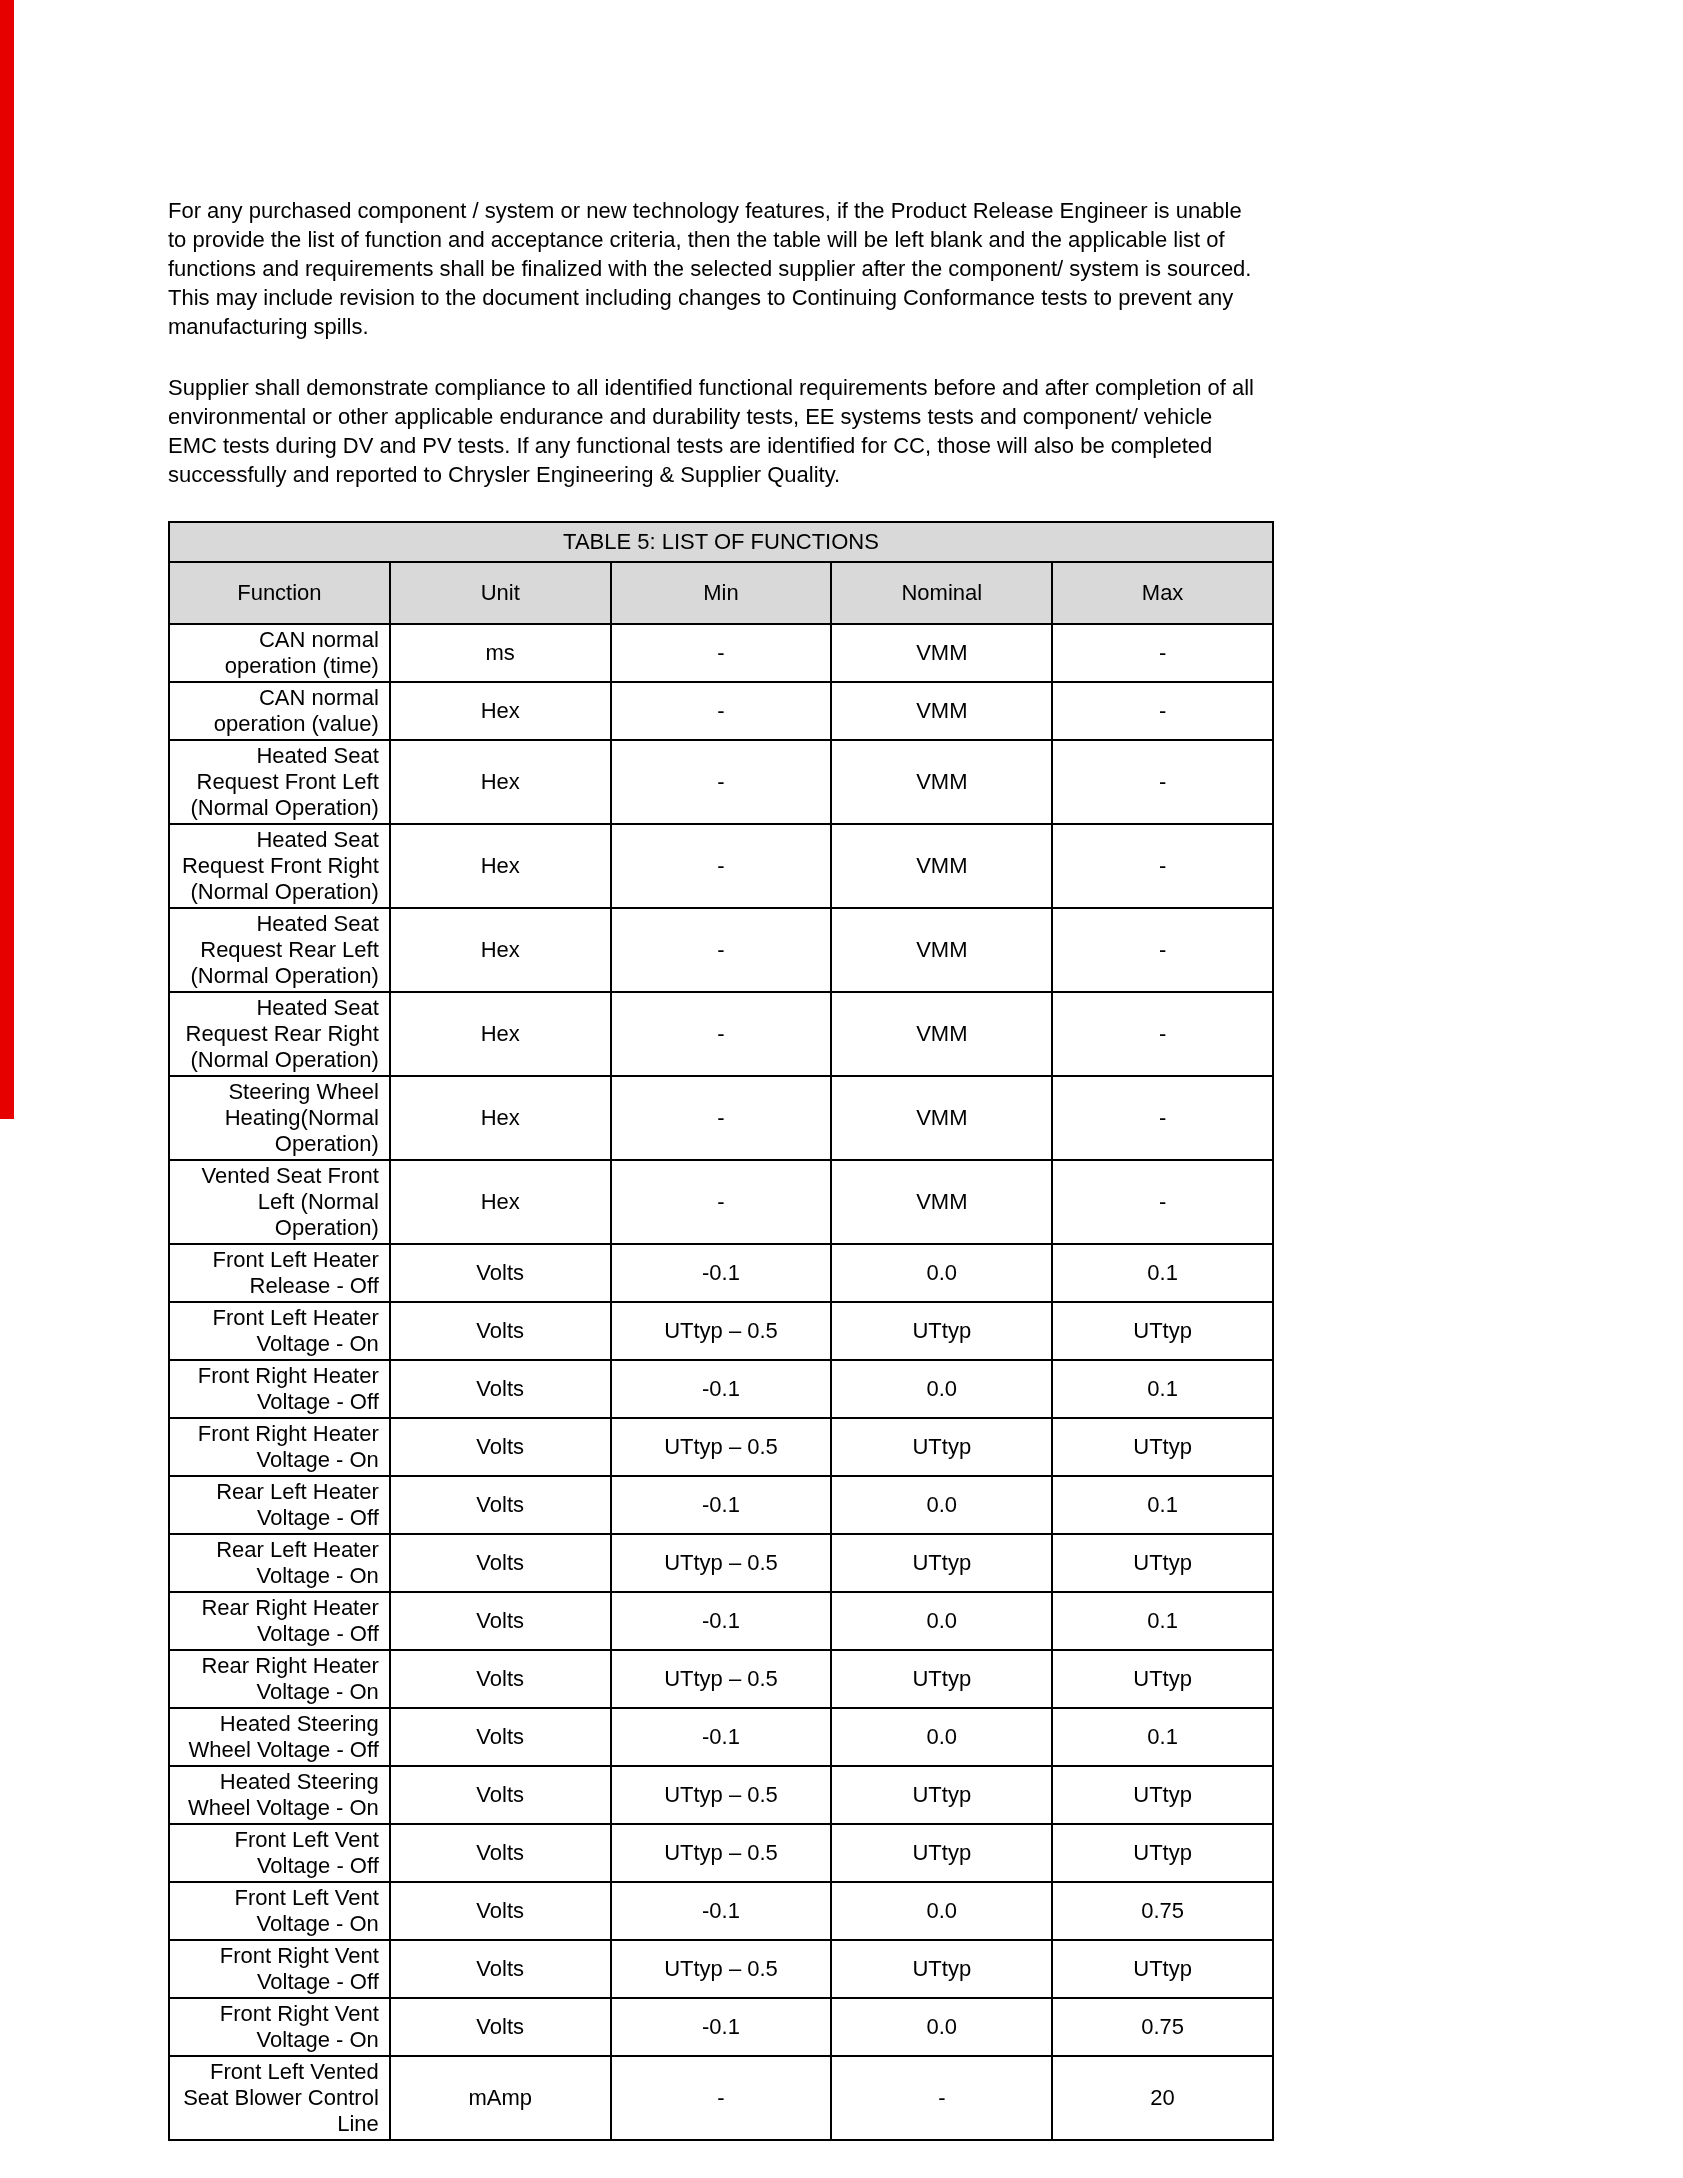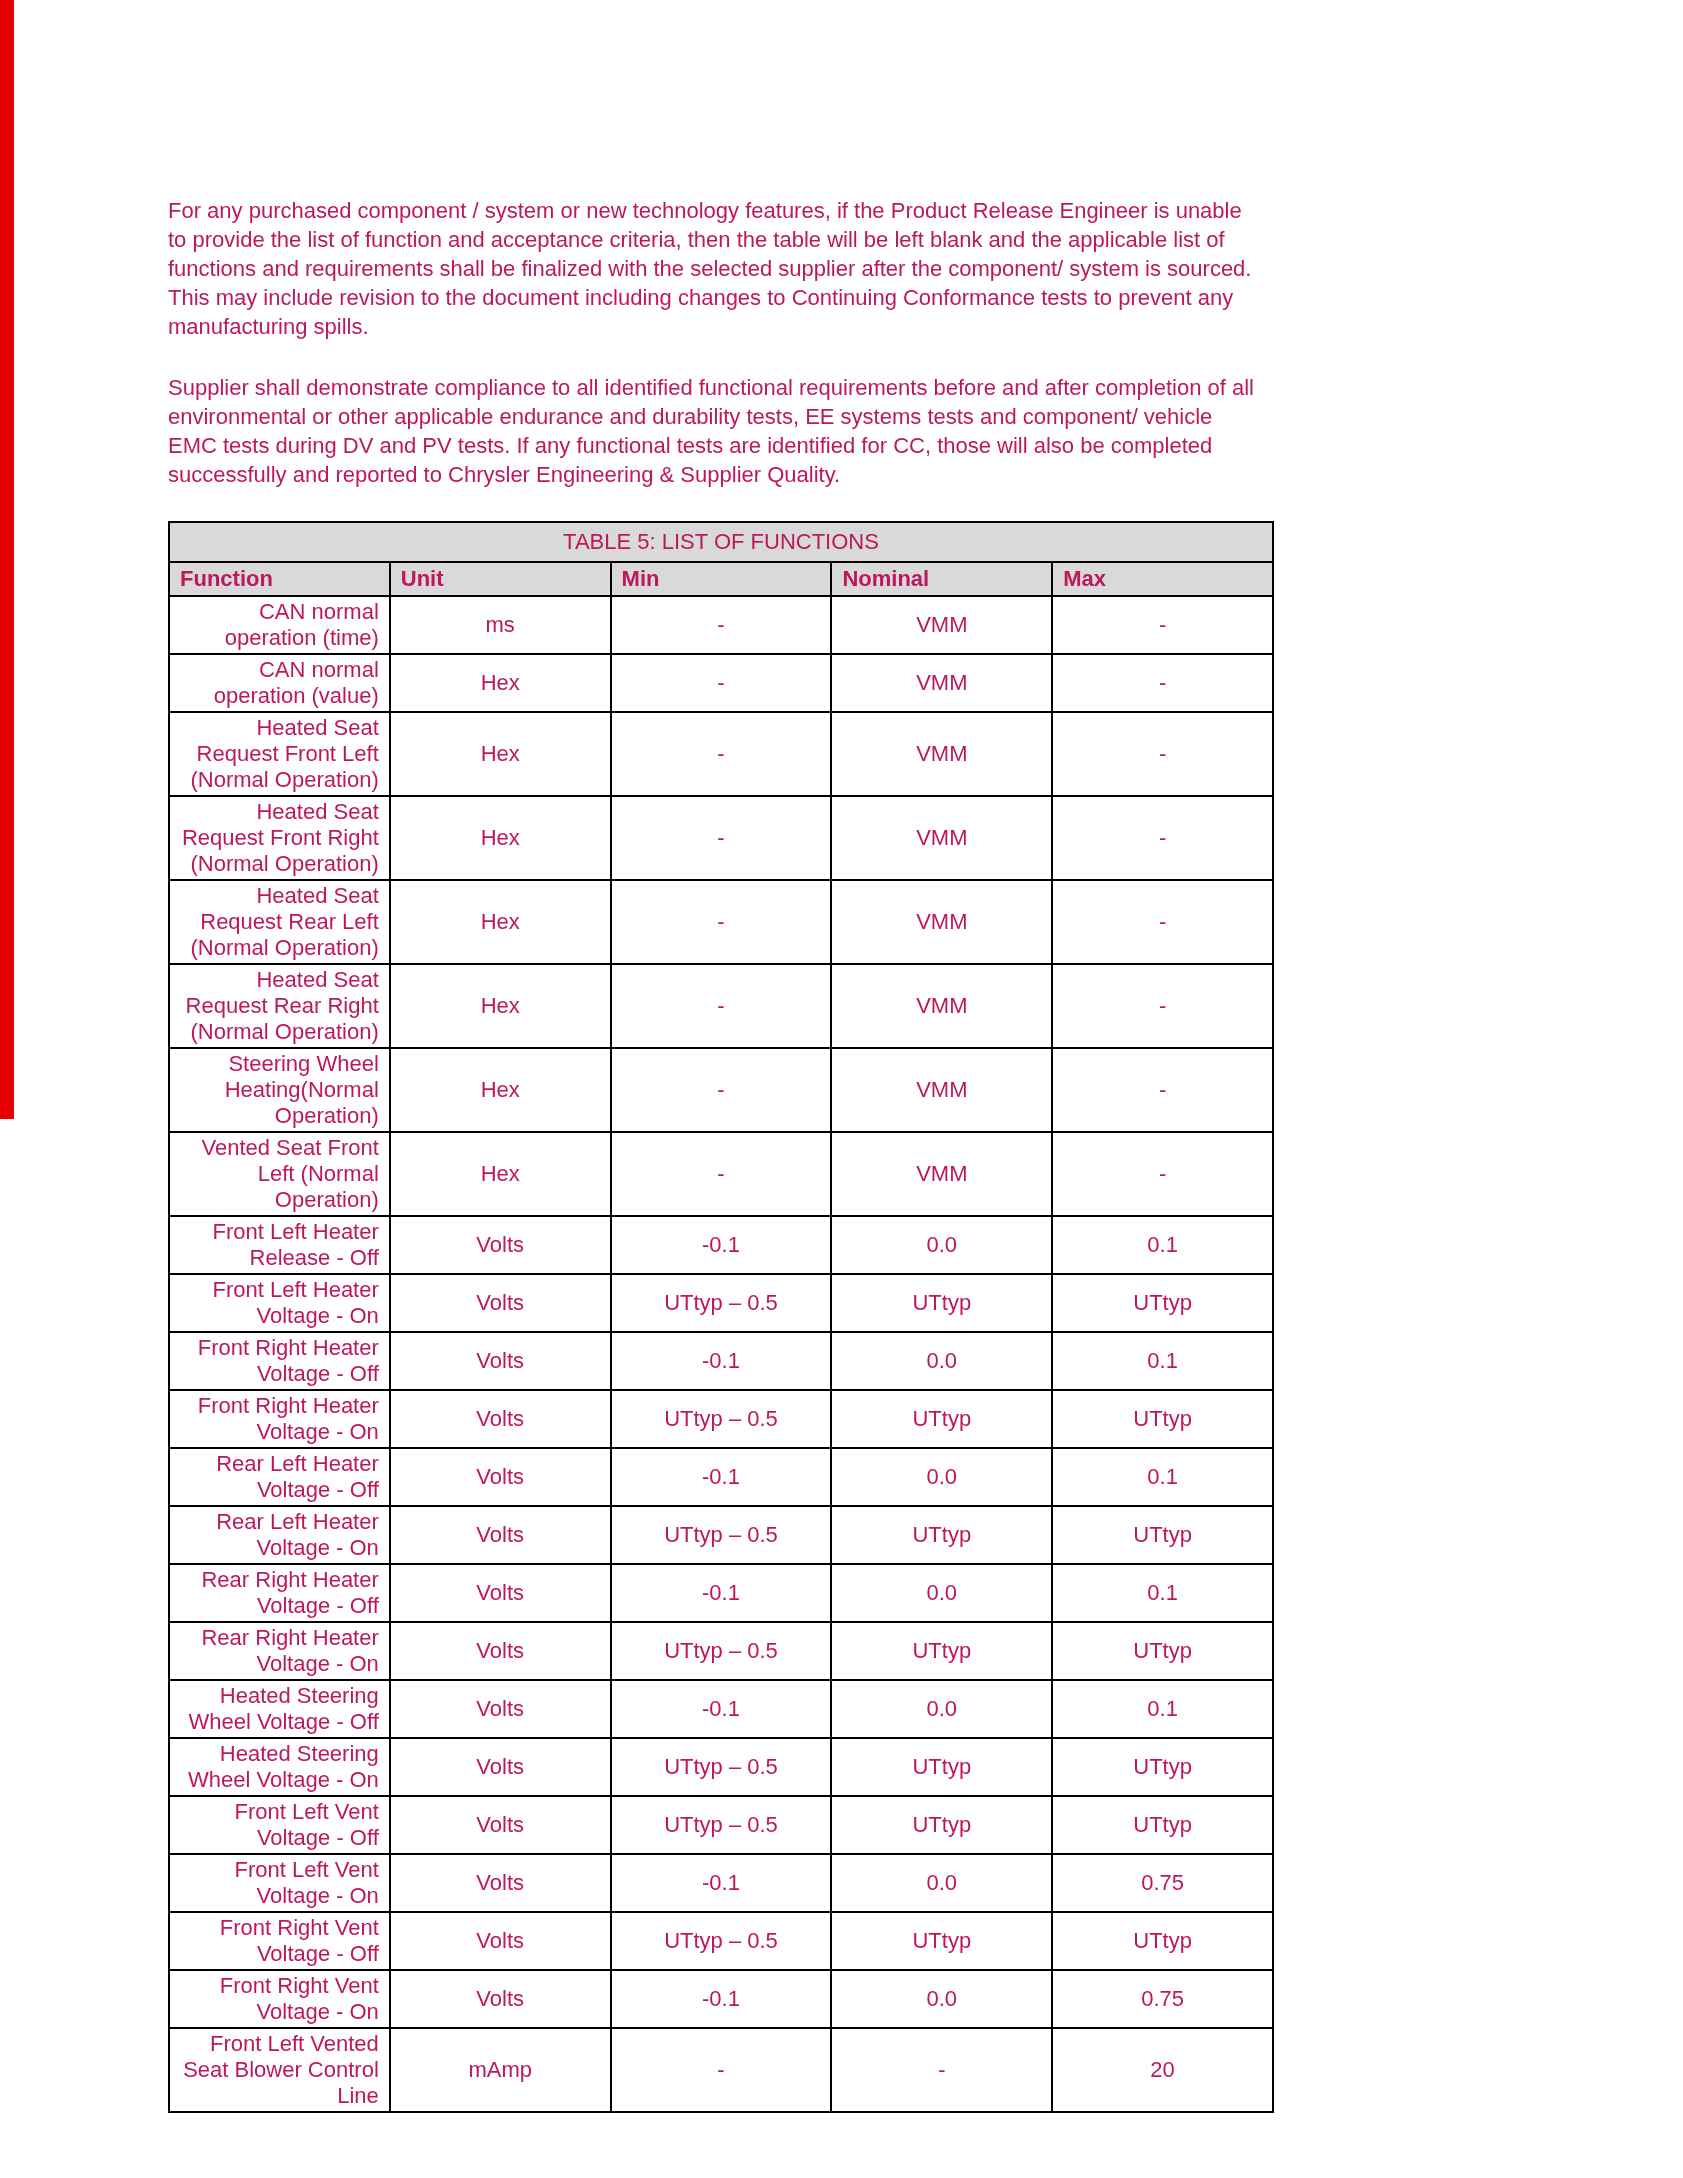--- a/index.html
+++ b/index.html
@@ -6,21 +6,21 @@
     margin: 0;
     padding: 0;
     background: #ffffff;
   }
   .page {
     position: relative;
     width: 1683px;
     height: 2178px;
     background: #ffffff;
     font-family: "Liberation Sans", sans-serif;
-    color: #be185d;
+    color: #000000;
     overflow: hidden;
   }
   .change-bar {
     position: absolute;
     left: 0;
     top: 0;
     width: 14px;
     height: 1119px;
     background: var(--bar-color, #e60000);
   }
@@ -51,23 +51,22 @@
     box-sizing: border-box;
   }
   th.table-title {
     background: var(--header-bg, #d9d9d9);
     text-align: center;
     height: 40px;
     font-size: 23px;
   }
   tr.header-row th {
     background: var(--header-bg, #d9d9d9);
-    text-align: left;
-    height: 34px;
-    font-weight: bold;
+    text-align: center;
+    height: 62px;
   }
   tbody td {
     height: 42px;
     text-align: center;
     background: #ffffff;
   }
   tbody td.func {
     text-align: right;
   }
   table.functions th:nth-child(1), tbody td:nth-child(1) { width: 590px; }

